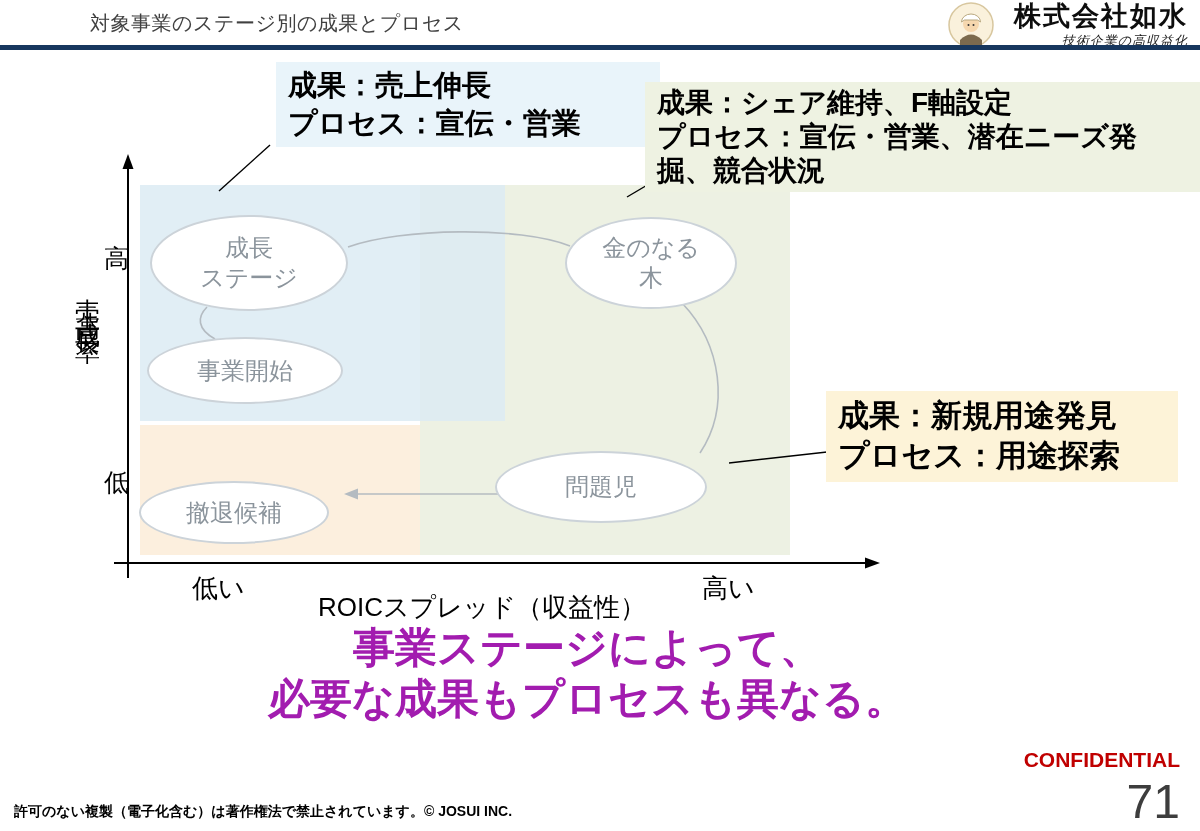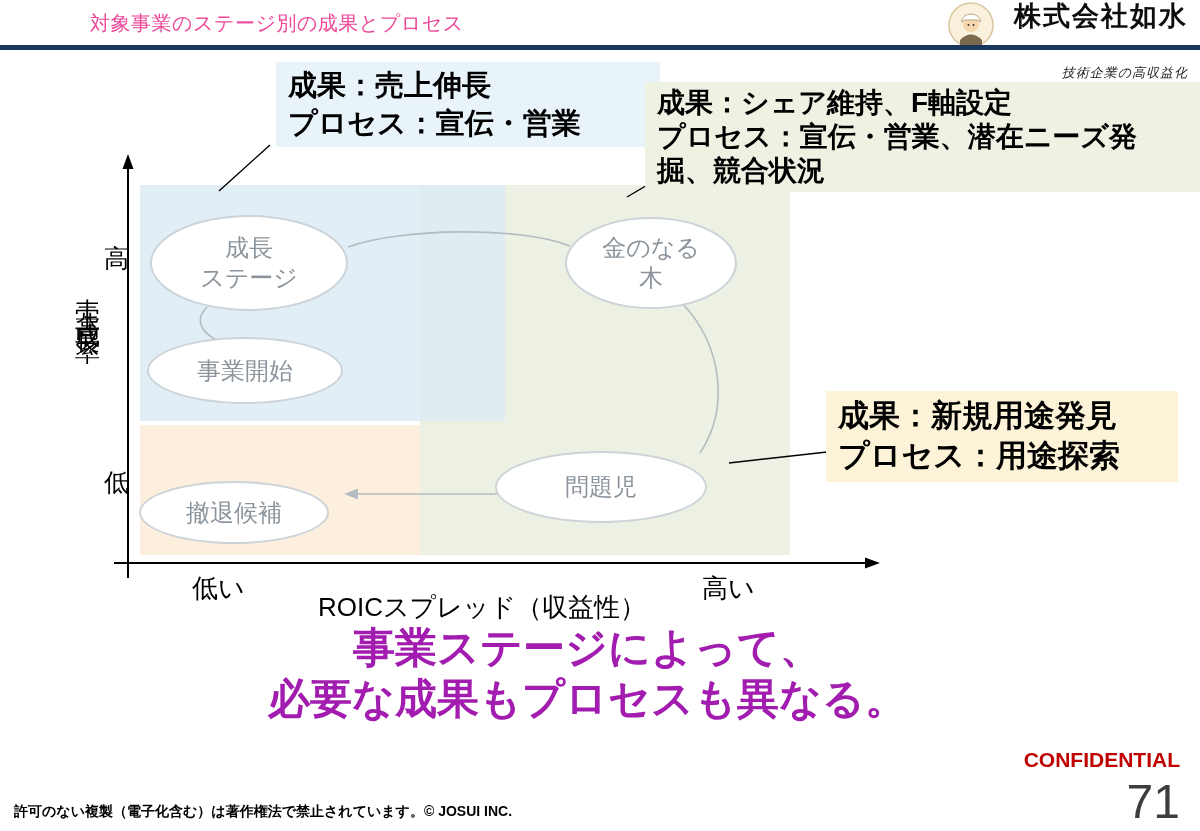--- a/index.html
+++ b/index.html
@@ -10,31 +10,31 @@
   .slide {
     position: relative;
     width: 1200px;
     height: 831px;
     background: #ffffff;
     overflow: hidden;
   }
   .abs { position: absolute; }
 
   
-  .slide-title { left: 90px; top: 10px; font-size: 20px; color: #ec4899; letter-spacing: .5px; }
+  .slide-title { left: 90px; top: 10px; font-size: 20px; color: #404040; letter-spacing: .5px; }
   .header-bar { left: 0; top: 45px; width: 1200px; height: 5px; background: var(--header-bar, #17375e); }
   .logo { top: 2px; right: 12px; display: flex; gap: 20px; align-items: flex-start; }
   .logo-texts { display: flex; flex-direction: column; align-items: flex-end; }
   .logo-company {
     font-family: "Liberation Serif", "DejaVu Serif", serif;
     font-weight: bold; font-size: 27px; color: #0d0d0d; letter-spacing: 2px; line-height: 1.1;
   }
   .logo-tagline {
     font-family: "Liberation Serif", "DejaVu Serif", serif;
-    font-size: 13px; color: #1c1c1c; letter-spacing: 1px; font-style: italic; margin-top: 32px;
+    font-size: 13px; color: #1c1c1c; letter-spacing: 1px; font-style: italic;
   }
 
   
   .quad-green  { left: 420px; top: 185px; width: 370px; height: 370px; background: var(--quadrant-green, #edf1e3); }
   .quad-blue   { left: 140px; top: 185px; width: 365px; height: 236px; background: var(--quadrant-blue, #dcebf3); opacity: .85; }
   .quad-orange { left: 140px; top: 425px; width: 280px; height: 130px; background: var(--quadrant-orange, #fcefde); }
 
   
   .overlay { left: 0; top: 0; pointer-events: none; }
   .axis { stroke: #000; stroke-width: 2; }

